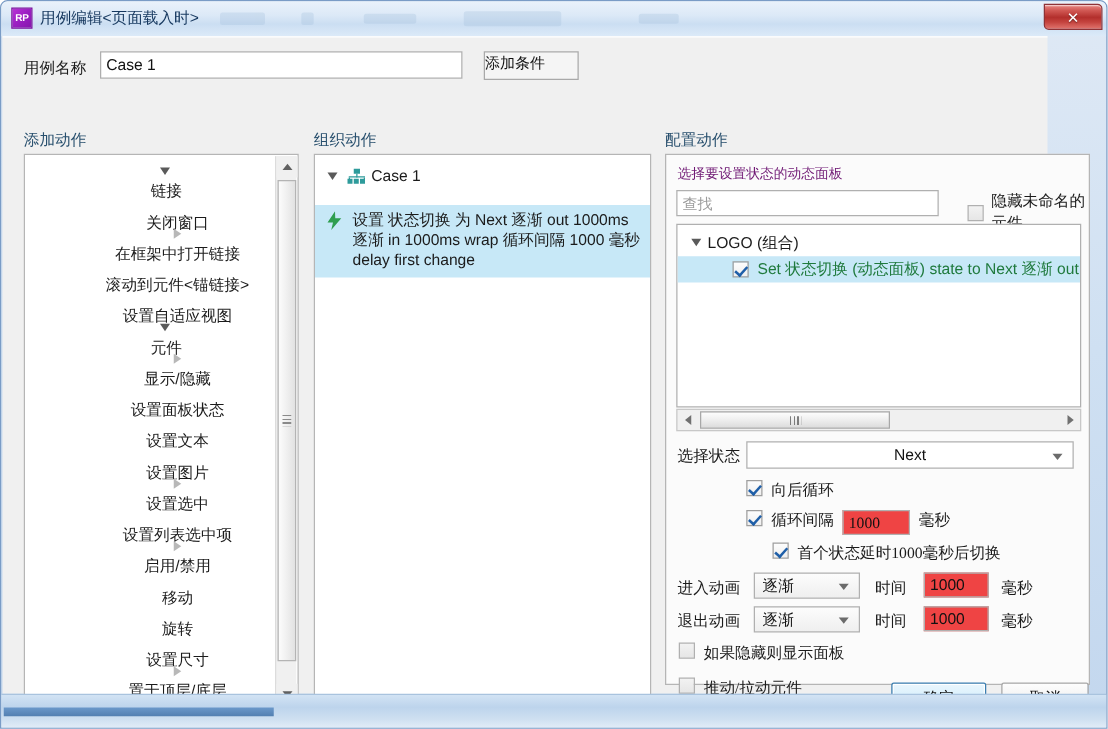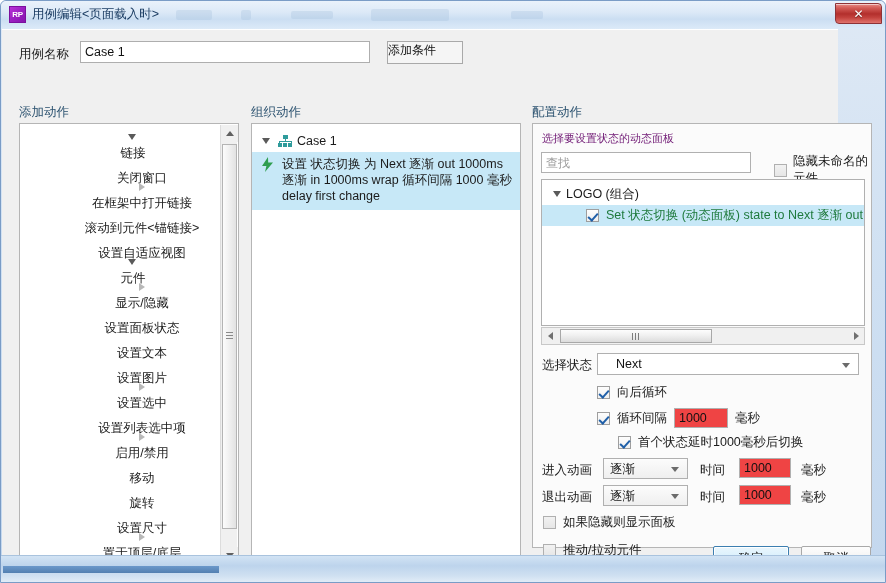--- a/index.html
+++ b/index.html
@@ -123,21 +123,21 @@
   }
   .grip-v { width:7px; height:9px;
     background:repeating-linear-gradient(180deg,#8a8a8a 0 1px,transparent 1px 3px); }
 
   
   .mid-tree { padding:6px 0 0 0; }
   .mid-row1 { display:flex; align-items:center; height:22px; padding-left:7px; font-size:12.5px; color:#1b1b1b; }
   .hier-icon { width:14px; height:12px; position:relative; margin:0 5px 0 3px; }
   .hier-icon i { position:absolute; background:#2e9b9b; display:block; }
   .mid-sel {
-    margin-top:0; background:#c7e8f7; padding:4px 6px 6px 30px; position:relative;
+    margin-top:12px; background:#c7e8f7; padding:4px 6px 6px 30px; position:relative;
     color:#175c2e; font-size:12.5px; line-height:16px; min-height:56px;
   }
   .bolt { position:absolute; left:9px; top:5px; width:13px; height:15px; }
   .sel-text { color:#1b1b1b; }
 
   
   .cfg-title { position:absolute; left:9px; top:7px; font-size:11px; color:#701a75; }
   .find-input {
     position:absolute; left:8px; top:28px; width:210px; height:21px;
     border:1px solid #b0b0b0; background:#fff;
@@ -184,26 +184,26 @@
     border:1px solid #a8a8a8;
     display:flex; align-items:center; justify-content:center;
   }
   .grip-h { width:9px; height:7px;
     background:repeating-linear-gradient(90deg,#7d7d7d 0 1px,transparent 1px 3px); }
 
   .frm-label { position:absolute; font-size:12.5px; color:#1b1b1b; }
   .sel-state {
     position:absolute; left:64px; top:229px; width:262px; height:22px;
     border:1px solid #b0b0b0; background:#fff;
-    font-size:12.5px; color:#111; padding:3px 18px;
+    font-size:12.5px; color:#111; padding:3px 5px;text-align:center;
   }
   .dd-arrow { position:absolute; right:8px; top:9px; width:0;height:0;
     border-left:4.5px solid transparent;border-right:4.5px solid transparent;border-top:5px solid #6b6b6b; }
 
-  .cb-line { position:absolute; display:flex; align-items:center; gap:7px; font-size:12.5px; color:#1b1b1b; }
+  .cb-line { position:absolute; display:flex; gap:7px; font-size:12.5px; color:#1b1b1b;font-family:Liberation Serif, serif; }
 
   .numbox {
     border:1px solid #b0b0b0; background:#ef4444;
     font-family:inherit; font-size:12.5px; color:#111;
     padding:1px 4px; outline:none; height:20px;
   }
   .combo {
     position:absolute; height:21px; border:1px solid #b0b0b0;
     background:linear-gradient(180deg,#fcfcfc,#efefef);
     font-size:12.5px; color:#111; padding:2px 6px;

